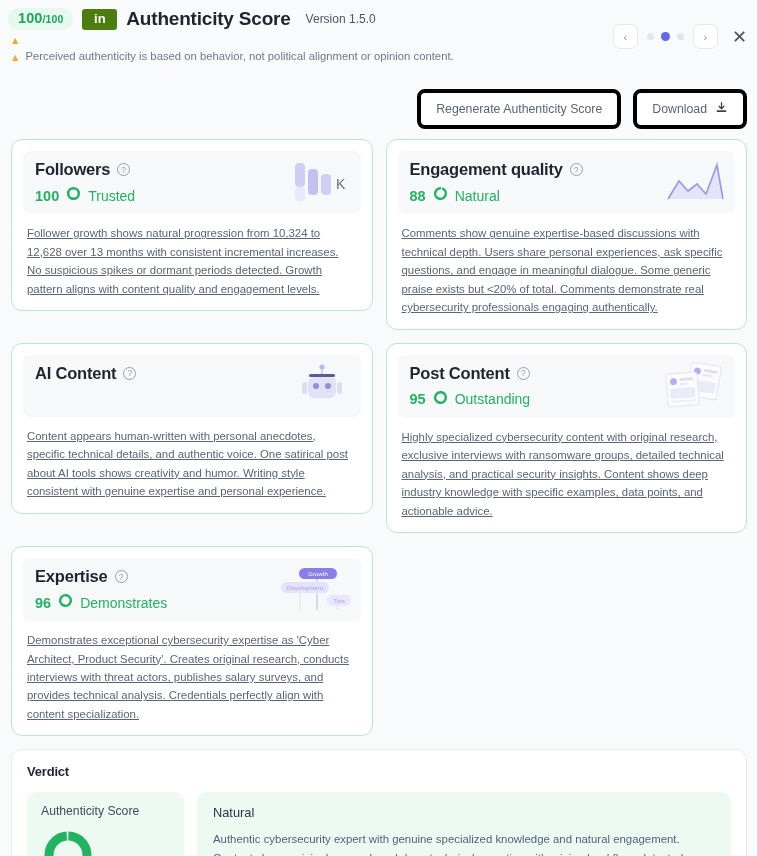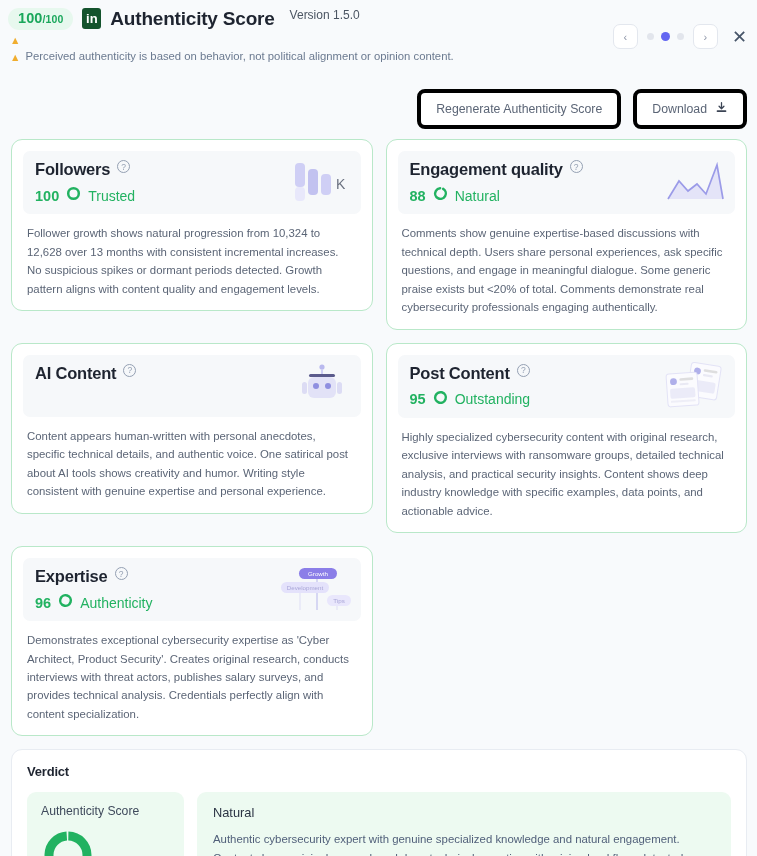--- a/index.html
+++ b/index.html
@@ -6,29 +6,29 @@
   html, body {
     width: 757px; height: 856px;
     background: #f8fafc;
     font-family: "Liberation Sans", sans-serif;
     overflow: hidden;
   }
   .page { position: relative; width: 757px; height: 856px; }
 
   
   .header { padding: 8px 12px 4px 8px; position: relative; }
-  .title-row { display: flex; gap: 9px; }
+  .title-row { display: flex; align-items: center; gap: 9px; }
   .score-pill {
     background: #e7f8ee; color: #1aa75b; border-radius: 999px;
     padding: 3px 10px 4px; font-size: 14.5px; font-weight: 600;
     letter-spacing: .1px; line-height: 1;
   }
   .score-pill .denom { font-size: 10.5px; font-weight: 600; }
   .li-icon {
-    width: 19px; height: 21px; background: #14532d; border-radius: 3px;
+    width: 35px; height: 21px; background: #4d7c0f; border-radius: 3px;
     display: flex; align-items: center; justify-content: center;
     color: #fff; font-size: 13px; font-weight: 700; font-family: "Liberation Sans", sans-serif;
     line-height: 1; padding-bottom: 1px;
   }
   .main-title { font-size: 19px; font-weight: 600; color: #1e2430; letter-spacing: -.2px; }
   .version { font-size: 12px; color: #4b5563; font-weight: 400; margin-left: 6px; }
 
   .subtitle { font-size: 11.3px; color: #64748b; margin: 5px 0 0 2px; }
   .warn-line {
     font-size: 11.3px; color: #6b7a90; margin-top: 3px;
@@ -70,32 +70,32 @@
     padding: 10px 10px 0 11px; align-items: start;
   }
   .card {
     background: #fff; border: 1px solid #b9e8c9; border-radius: 11px;
     padding: 11px 11px 12px; position: relative;
   }
   .card-head {
     background: #f6f8fa; border-radius: 7px; padding: 9px 11px 9px 12px;
     position: relative; overflow: hidden; min-height: 62px;
   }
-  .ch-title { display: flex; align-items: flex-start; gap: 7px; }
+  .ch-title { display: flex; align-items: center; gap: 7px; }
   .ch-title h3 { font-size: 16.5px; font-weight: 600; color: #1e2430; letter-spacing: -.2px; }
   .q-ico {
     width: 13px; height: 13px; border: 1.2px solid #94a0b3; border-radius: 50%;
     color: #94a0b3; font-size: 8.5px; display: flex; align-items: center;
     justify-content: center; cursor: pointer; flex: none;
   }
   .ch-score { display: flex; align-items: center; gap: 7px; margin-top: 7px; }
   .sc-num { font-size: 14.5px; font-weight: 600; color: #22b261; }
   .sc-label { font-size: 14px; color: #22b261; font-weight: 500; }
   .ring { flex: none; }
-  .card-body { font-size: 11.4px; line-height: 1.62; color: #5b6576; padding: 10px 5px 0 4px; }
+  .card-body { font-size: 11.4px; line-height: 1.62; color: #5b6576; padding: 10px 5px 0 4px; text-decoration: underline; }
 
   
   .deco { position: absolute; right: 8px; top: 6px; width: 62px; height: 50px; }
 
   
   .verdict {
     margin: 13px 10px 0 11px; background: #fff; border: 1px solid #e8ecf2;
     border-radius: 11px; padding: 14px 15px 16px;
   }
   .verdict h2 { font-size: 13px; font-weight: 600; color: #1e2430; letter-spacing: -.2px; }
@@ -284,21 +284,21 @@
           <h3>Expertise</h3>
           <span class="q-ico">?</span>
         </div>
         <div class="ch-score">
           <span class="sc-num">96</span>
           <span class="ring">
             <svg width="15" height="15" viewBox="0 0 24 24">
                 <circle cx="12" cy="12" r="8.5" fill="none" stroke="#22b261" stroke-width="4" stroke-dasharray="52 48" stroke-linecap="round" transform="rotate(-72 12 12)"></circle>
               </svg>
           </span>
-          <span class="sc-label">Authenticity</span>
+          <span class="sc-label">Demonstrates</span>
         </div>
         <div class="deco" style="width:76px;">
           <svg width="76" height="50" viewBox="0 0 76 50">
             <line x1="23" y1="24" x2="23" y2="46" stroke="#e6e6f6" stroke-width="1.4"></line>
             <line x1="40" y1="14" x2="40" y2="46" stroke="#c9c9ef" stroke-width="1.4"></line>
             <line x1="60" y1="32" x2="60" y2="46" stroke="#e6e6f6" stroke-width="1.4"></line>
             <rect x="22" y="4" width="38" height="11" rx="5.5" fill="#8b7ee8"></rect>
             <text x="41" y="12" text-anchor="middle" font-family="Liberation Sans, sans-serif" font-size="6.2" fill="#ffffff">Growth</text>
             <rect x="4" y="18" width="48" height="11" rx="5.5" fill="#e4e2fb"></rect>
             <text x="28" y="26" text-anchor="middle" font-family="Liberation Sans, sans-serif" font-size="6.2" fill="#a9a6d8">Development</text>

